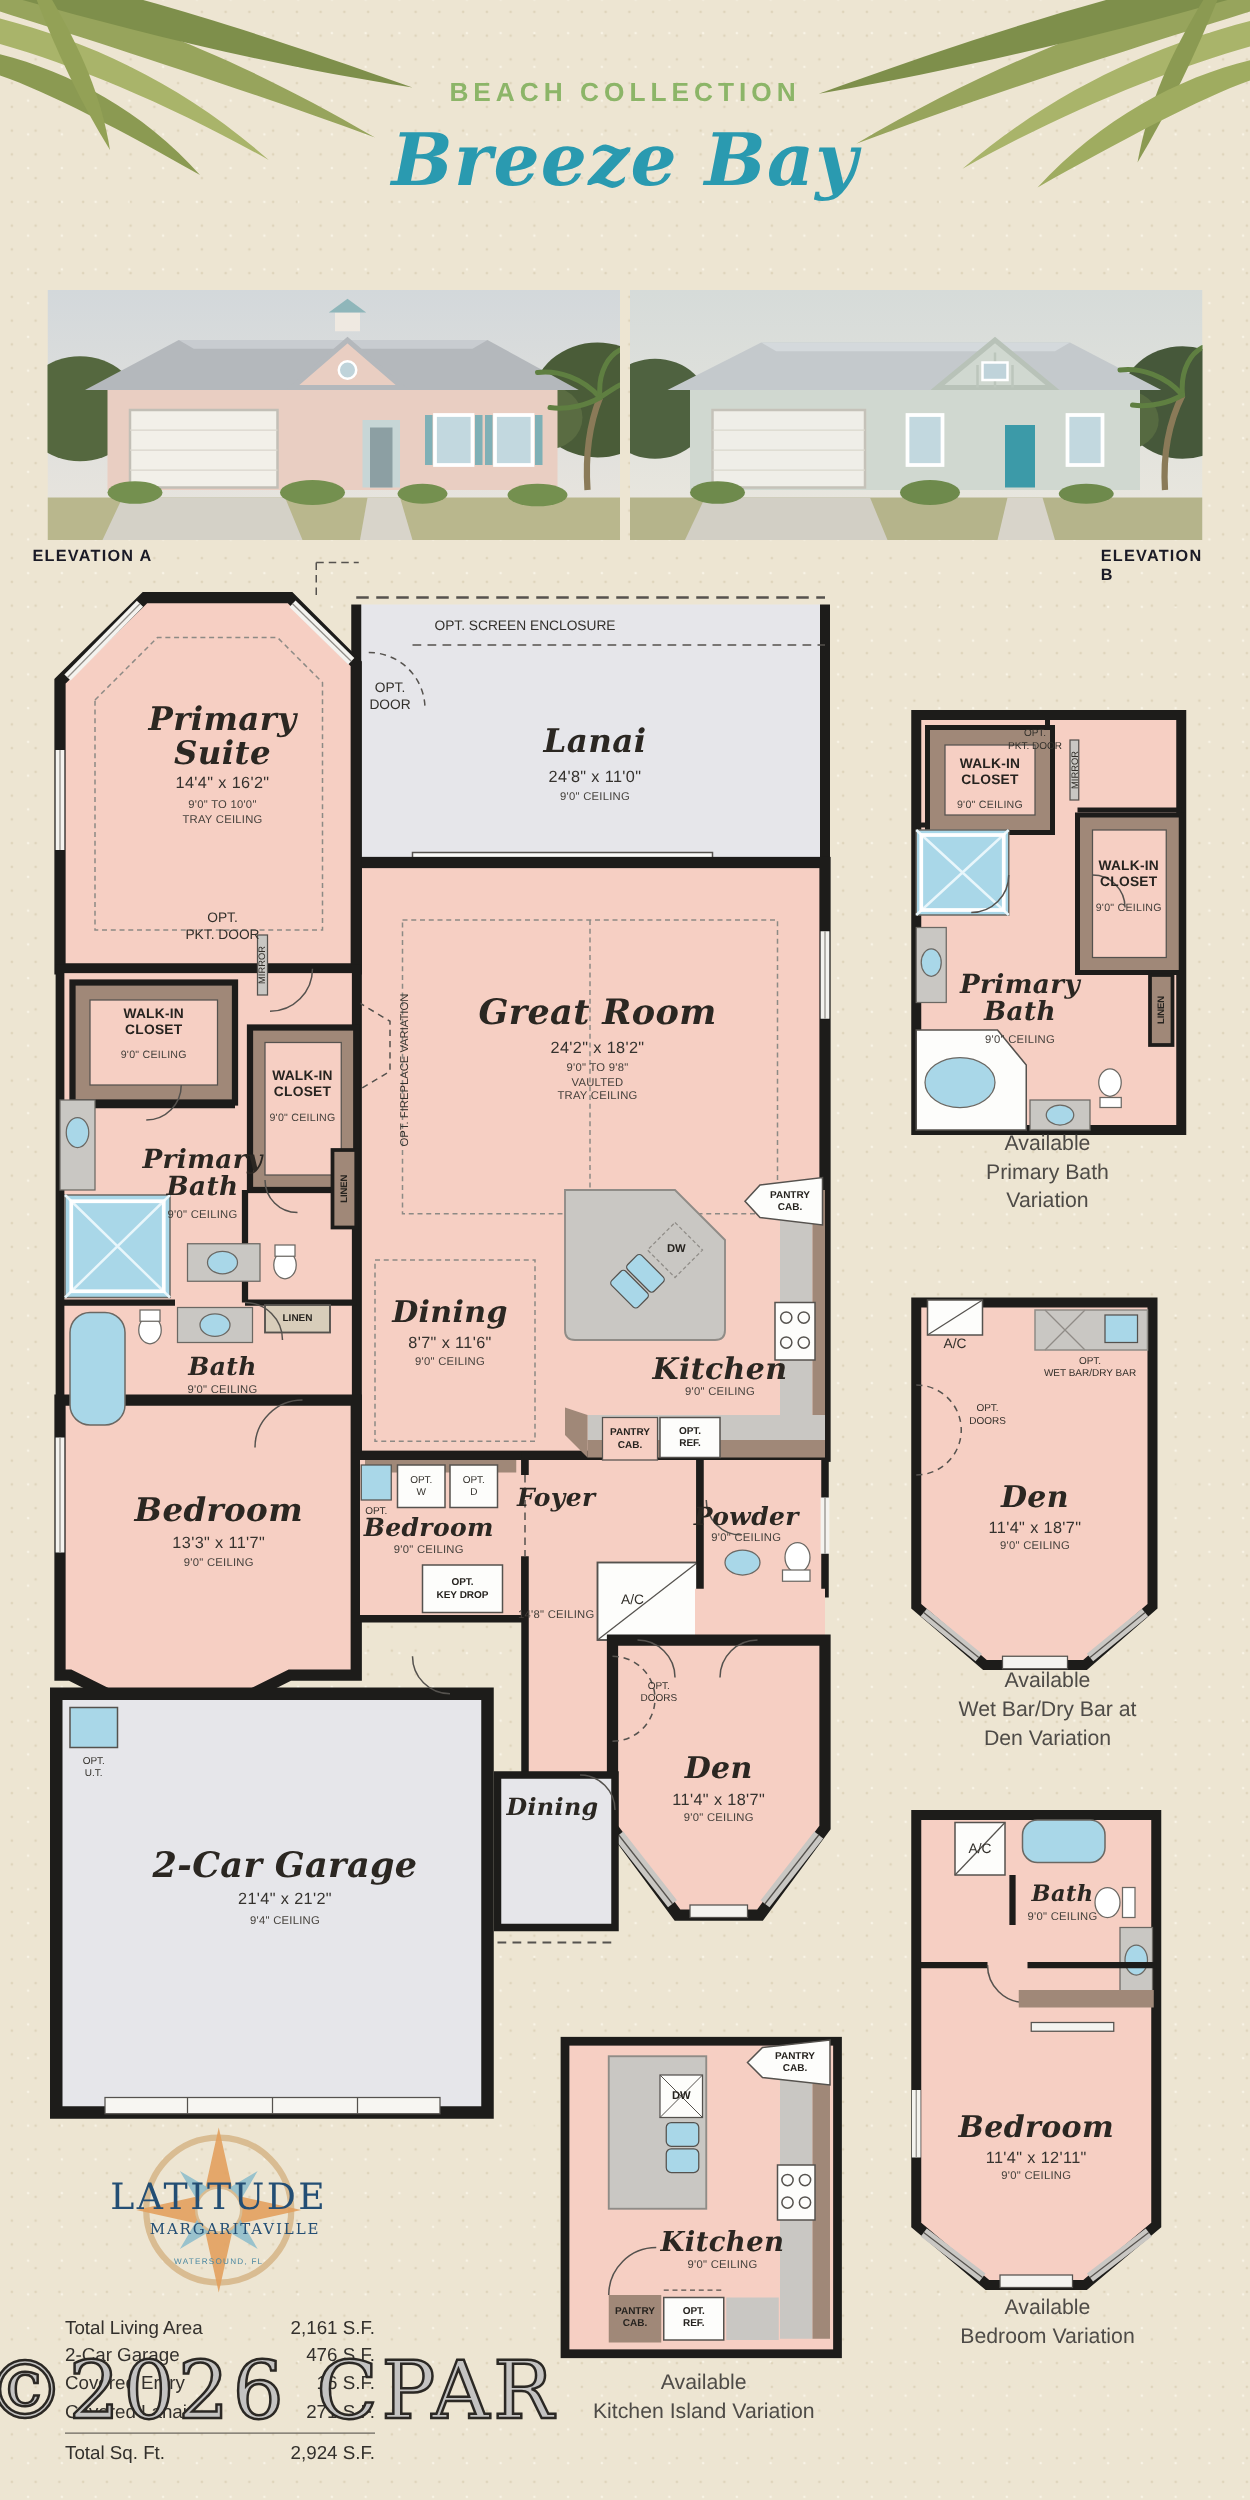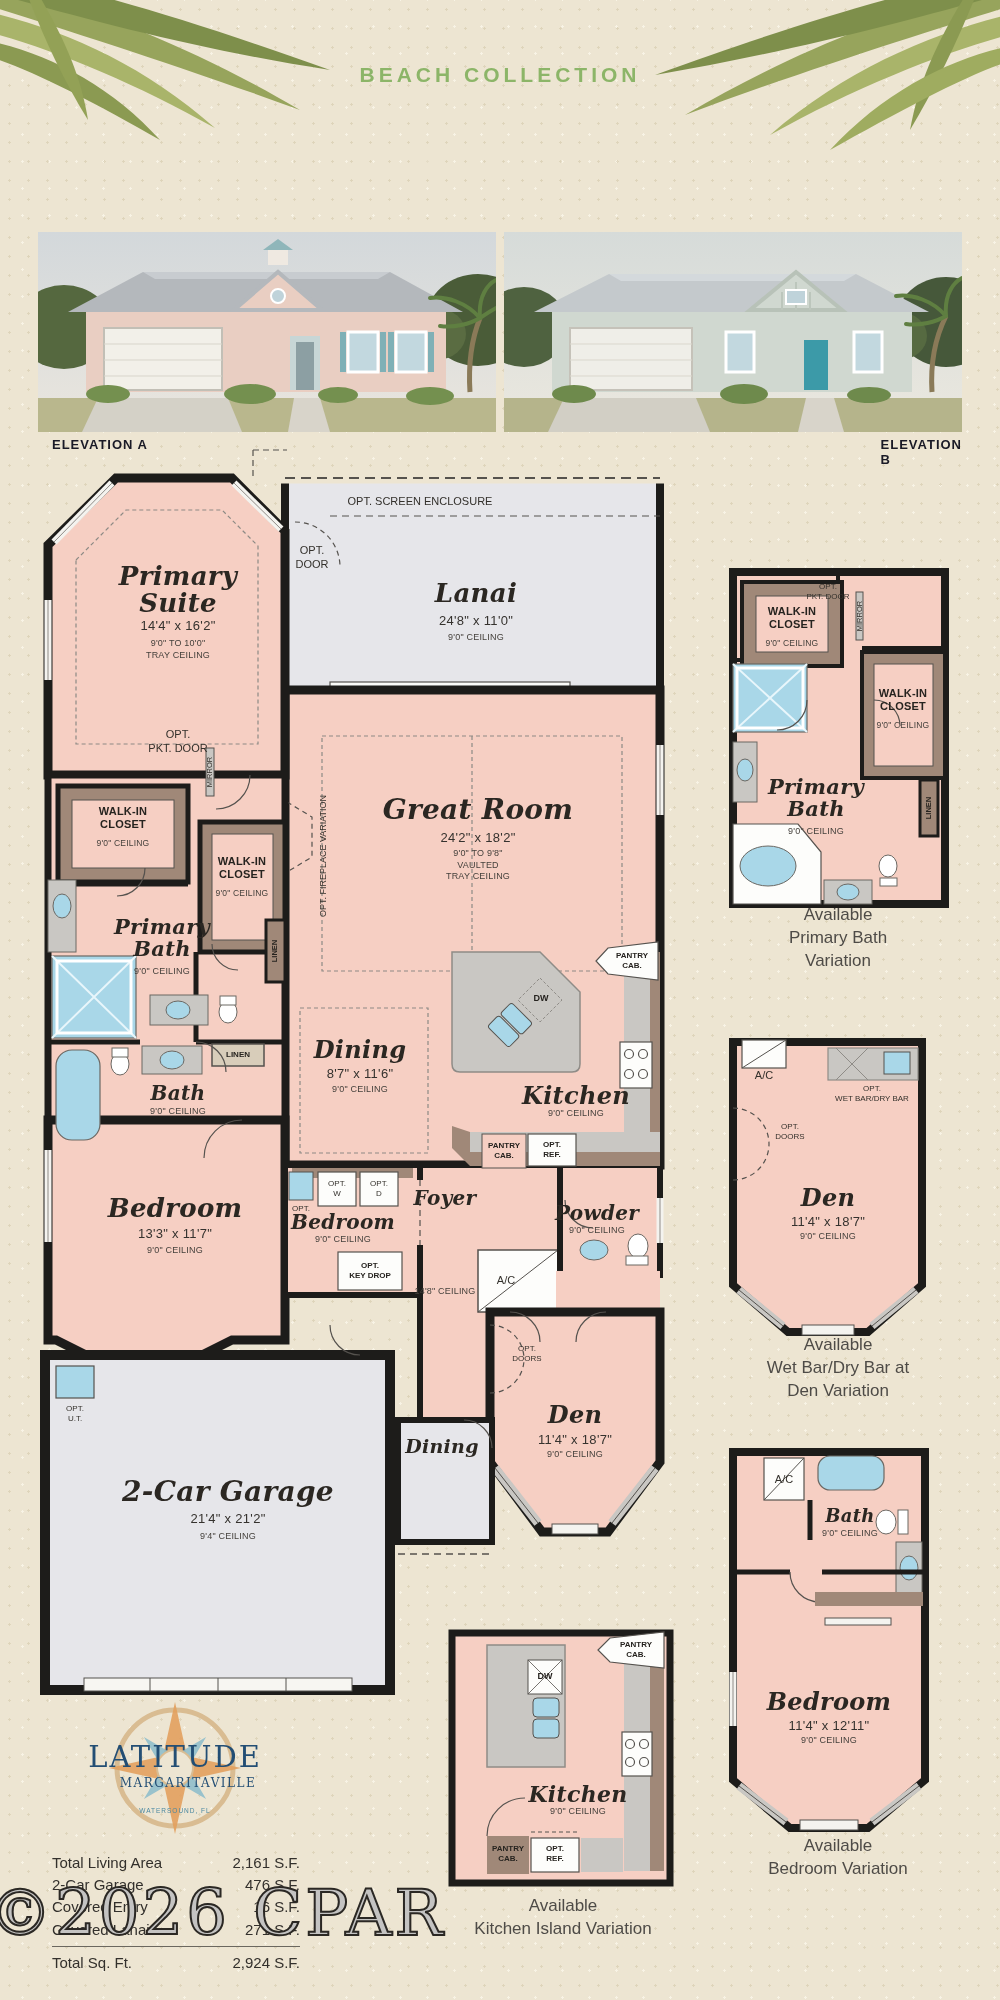--- a/index.html
+++ b/index.html
@@ -50,20 +50,21 @@
     <g transform="translate(360,0) scale(-1,1)">
       <path d="M-10 -15 C70 2 180 36 315 115 C190 68 60 28 -10 6 Z" fill="#97A45C"></path>
       <path d="M-10 -30 C90 -10 200 22 345 75 C210 52 80 18 -10 -8 Z" fill="#7E8F4B"></path>
       <path d="M-20 12 C60 30 150 66 230 135 C140 84 40 46 -20 32 Z" fill="#A9B46A"></path>
       <path d="M25 -20 C58 32 80 75 90 130 C60 80 36 26 18 -20 Z" fill="#8B9A52"></path>
       <path d="M-15 45 C45 56 115 90 170 150 C95 108 20 68 -15 60 Z" fill="#9FAC60"></path>
     </g>
   </svg>
 
   <div class="kicker">BEACH COLLECTION</div>
+  <div class="title">Breeze Bay</div>
 
   <svg class="abs" style="left:38px;top:232px" width="458" height="200" viewBox="0 0 458 200">
     <defs>
         <linearGradient id="skyA" x1="0" y1="0" x2="0" y2="1">
       <stop offset="0" stop-color="#D3D8DB"></stop>
           <stop offset="1" stop-color="#EAE6DE"></stop>
         </linearGradient>
       </defs>
     <rect width="458" height="200" fill="url(#skyA)"></rect>
     <ellipse cx="26" cy="95" rx="48" ry="42" fill="#55683F"></ellipse>
@@ -149,21 +150,21 @@
       </g>
     <rect y="166" width="458" height="34" fill="#B5B48B"></rect>
     <path d="M60 166 L192 166 L206 200 L44 200 Z" fill="#D2CFC5"></path>
     <path d="M302 166 L330 166 L340 200 L294 200 Z" fill="#D8D4CA"></path>
     <g fill="#6E8A4C">
         <ellipse cx="70" cy="162" rx="22" ry="9"></ellipse>
         <ellipse cx="240" cy="162" rx="24" ry="10"></ellipse>
         <ellipse cx="365" cy="163" rx="22" ry="8"></ellipse>
       </g>
   </svg>
-  <div class="elev-label" style="left:52px">ELEVATION A</div>
+  <div class="elev-label" style="left:26px">ELEVATION A</div>
   <div class="elev-label" style="left:962px;transform:translateX(-100%)">ELEVATION B</div>
 
   <svg class="abs" style="left:0;top:0;z-index:1" width="1000" height="2000" viewBox="0 0 1000 2000">
     <g>
 
       <rect x="285" y="478" width="375" height="212" fill="#E6E6EA" stroke="#1D1C1A" stroke-width="8"></rect>
       <line x1="280" y1="478" x2="665" y2="478" stroke="#EDE5D2" stroke-width="11"></line>
       <line x1="285" y1="478" x2="660" y2="478" stroke="#55524E" stroke-width="2" stroke-dasharray="10 6"></line>
       <line x1="330" y1="516" x2="660" y2="516" stroke="#55524E" stroke-width="1.2" stroke-dasharray="7 5"></line>
       <path d="M253 450 H287 M253 450 V478" fill="none" stroke="#55524E" stroke-width="1.2" stroke-dasharray="6 4"></path>

